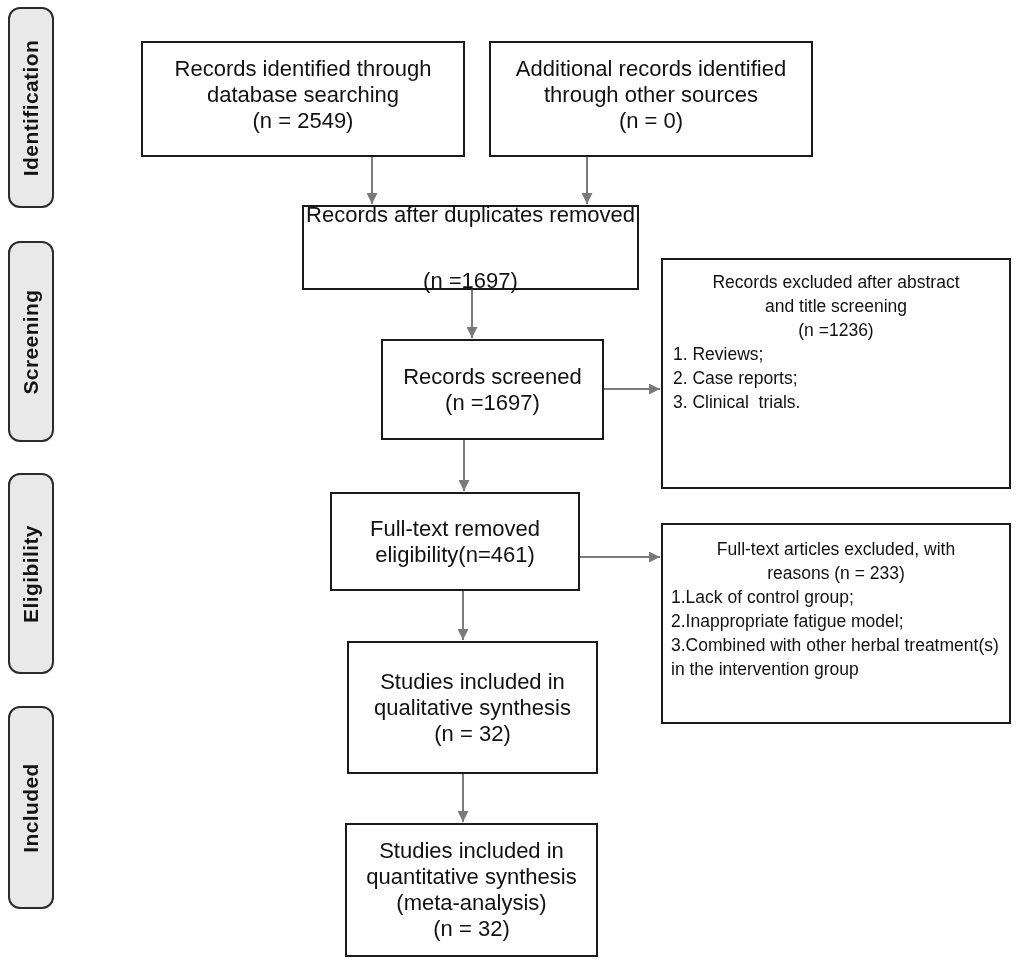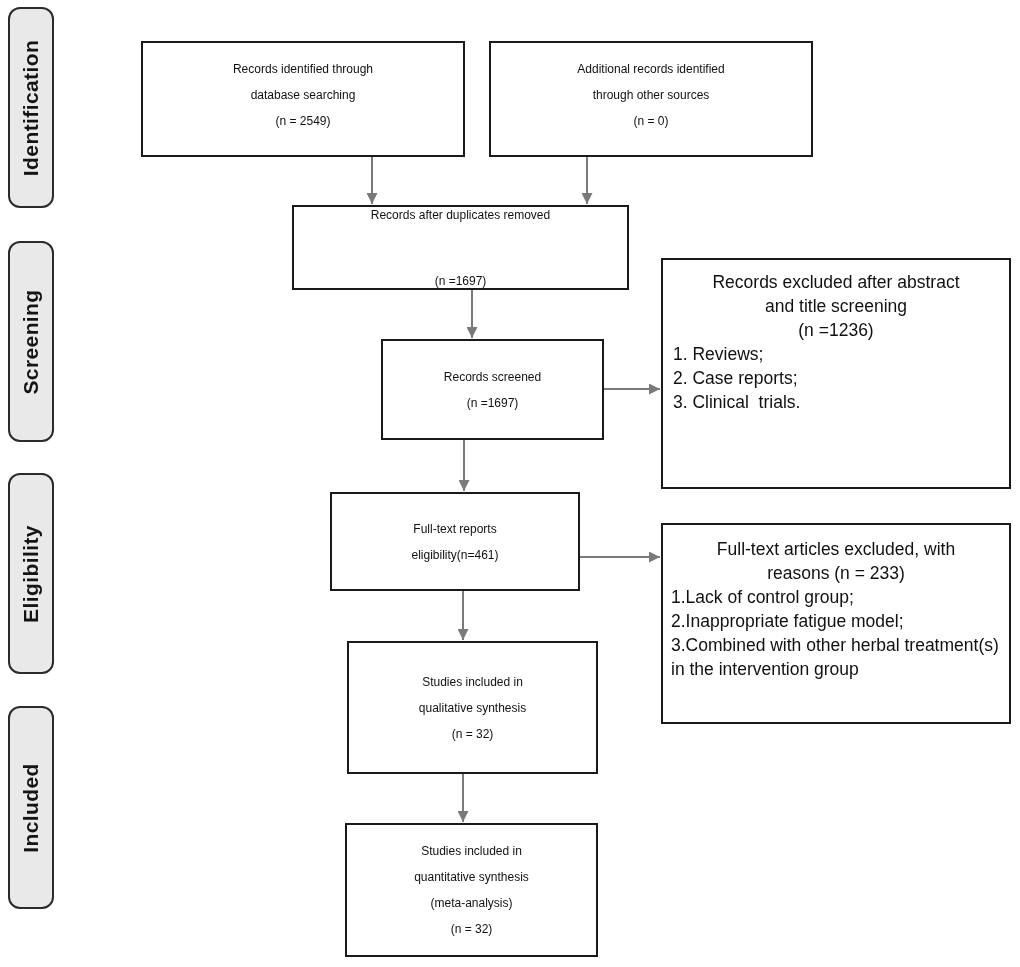--- a/index.html
+++ b/index.html
@@ -43,21 +43,21 @@
     font-size: 21px;
     font-weight: 600;
     letter-spacing: 0.4px;
     color: #141414;
   }
   .flow-box {
     position: absolute;
     box-sizing: border-box;
     background: #ffffff;
     border: 2px solid #1a1a1a;
-    font-size: 12px;
+    font-size: 22px;
     line-height: 26px;
     text-align: center;
   }
   .flow-box.v-center {
     display: flex;
     flex-direction: column;
     justify-content: center;
   }
   .flow-box .line {
     white-space: pre-wrap;
@@ -75,21 +75,21 @@
   }
   .pad-top-13 { padding-top: 13px; }
   .pad-top-10 { padding-top: 10px; }
   .pad-top-12 { padding-top: 12px; }
   .pad-x-10 { padding-left: 10px; padding-right: 10px; }
   .pad-x-8  { padding-left: 8px;  padding-right: 8px; }
 
   
   #box-database-search   { left: 141px; top: 41px;  width: 324px; height: 116px; }
   #box-other-sources     { left: 489px; top: 41px;  width: 324px; height: 116px; }
-  #box-duplicates-removed{ left: 292px; top: 205px; width: 337px; height: 85px; gap: 40px;  }
+  #box-duplicates-removed{ left: 302px; top: 205px; width: 337px; height: 85px; gap: 40px;  }
   #box-records-screened  { left: 356px; top: 339px; width: 223px; height: 101px; margin-left: 25px; }
   #box-abstract-excluded { left: 661px; top: 258px; width: 350px; height: 231px; }
   #box-fulltext-assessed { left: 330px; top: 492px; width: 250px; height: 99px;  }
   #box-fulltext-excluded { left: 661px; top: 523px; width: 350px; height: 201px; }
   #box-qualitative       { left: 347px; top: 641px; width: 251px; height: 133px; }
   #box-quantitative      { left: 345px; top: 823px; width: 253px; height: 134px; }
 
   
   #stage-identification { left: 8px; top: 7px;   height: 201px; }
   #stage-screening      { left: 8px; top: 241px; height: 201px; }
@@ -159,21 +159,21 @@
     <div class="line">and title screening</div>
     <div class="line">(n =1236)</div>
     <div class="reasons pad-x-10">
       <div class="reason">1. Reviews;</div>
       <div class="reason">2. Case reports;</div>
       <div class="reason">3. Clinical  trials.</div>
     </div>
   </div>
 
   <div class="flow-box v-center" id="box-fulltext-assessed">
-    <div class="line">Full-text reports</div>
+    <div class="line">Full-text removed</div>
     <div class="line">eligibility(n=461)</div>
   </div>
 
   <div class="flow-box side-note pad-top-12" id="box-fulltext-excluded">
     <div class="line">Full-text articles excluded, with</div>
     <div class="line">reasons (n = 233)</div>
     <div class="reasons pad-x-8">
       <div class="reason">1.Lack of control group;</div>
       <div class="reason">2.Inappropriate fatigue model;</div>
       <div class="reason">3.Combined with other herbal treatment(s) in the intervention group</div>

